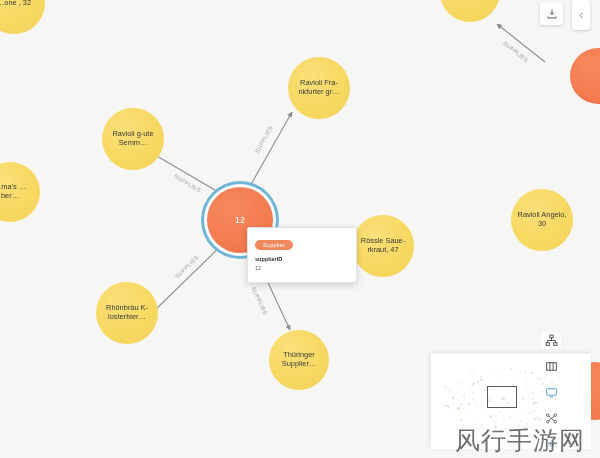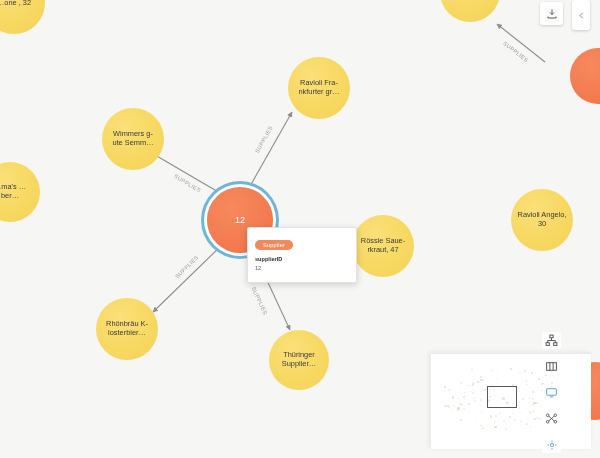--- a/index.html
+++ b/index.html
@@ -226,23 +226,23 @@
         <div class="edge-label" style="left: 521px; top: 43px; transform: translate(-50%, -50%) rotate(38.3675deg);">SUPPLIES</div>
       </div>
     <div id="nodes-layer">
         <div class="node supplier selected" style="left: 207px; top: 187px; width: 66px; height: 66px;">
           <span class="node-label">12</span>
         </div>
         <div class="node product" style="left: 288px; top: 57px; width: 62px; height: 62px;">
           <span class="node-label">Ravioli Fra-nkfurter gr…</span>
         </div>
         <div class="node product" style="left: 102px; top: 108px; width: 62px; height: 62px;">
-          <span class="node-label">Wimmers g-ute Semm…</span>
-        </div>
-        <div class="node product" style="left: 96px; top: 298px; width: 62px; height: 62px;">
+          <span class="node-label">Ravioli g-ute Semm…</span>
+        </div>
+        <div class="node product" style="left: 96px; top: 282px; width: 62px; height: 62px;">
           <span class="node-label">Rhönbräu K-losterbier…</span>
         </div>
         <div class="node product" style="left: 269px; top: 330px; width: 60px; height: 60px;">
           <span class="node-label">Thüringer Supplier…</span>
         </div>
         <div class="node product" style="left: 352px; top: 215px; width: 62px; height: 62px;">
           <span class="node-label">Rössle Saue-rkraut, 47</span>
         </div>
         <div class="node product" style="left: 511px; top: 189px; width: 62px; height: 62px;">
           <span class="node-label">Ravioli Angelo, 30</span>
@@ -430,14 +430,15 @@
         <div class="mm-dot" style="width: 2.22531px; height: 2.22531px; left: 25.5078px; top: 54.2915px; opacity: 0.39;"></div>
         <div class="mm-dot" style="width: 2.48888px; height: 2.48888px; left: 121.816px; top: 35.5215px; opacity: 0.46;"></div>
         <div class="mm-dot" style="width: 2.44956px; height: 2.44956px; left: 58.6954px; top: 61.419px; opacity: 0.7;"></div>
         <div class="mm-dot" style="width: 1.61354px; height: 1.61354px; left: 94.8592px; top: 26.2549px; opacity: 0.75;"></div>
         <div class="mm-dot" style="width: 1.91661px; height: 1.91661px; left: 95.4829px; top: 68.7172px; opacity: 0.65;"></div>
         <div class="mm-dot" style="width: 1.14643px; height: 1.14643px; left: 43.8176px; top: 64.1726px; opacity: 0.57;"></div>
       </div>
     <div id="minimap-viewport"></div>
   </div>
 
+  <div id="watermark">风行手游网</div>
 
 </div>
 
 </body></html>

